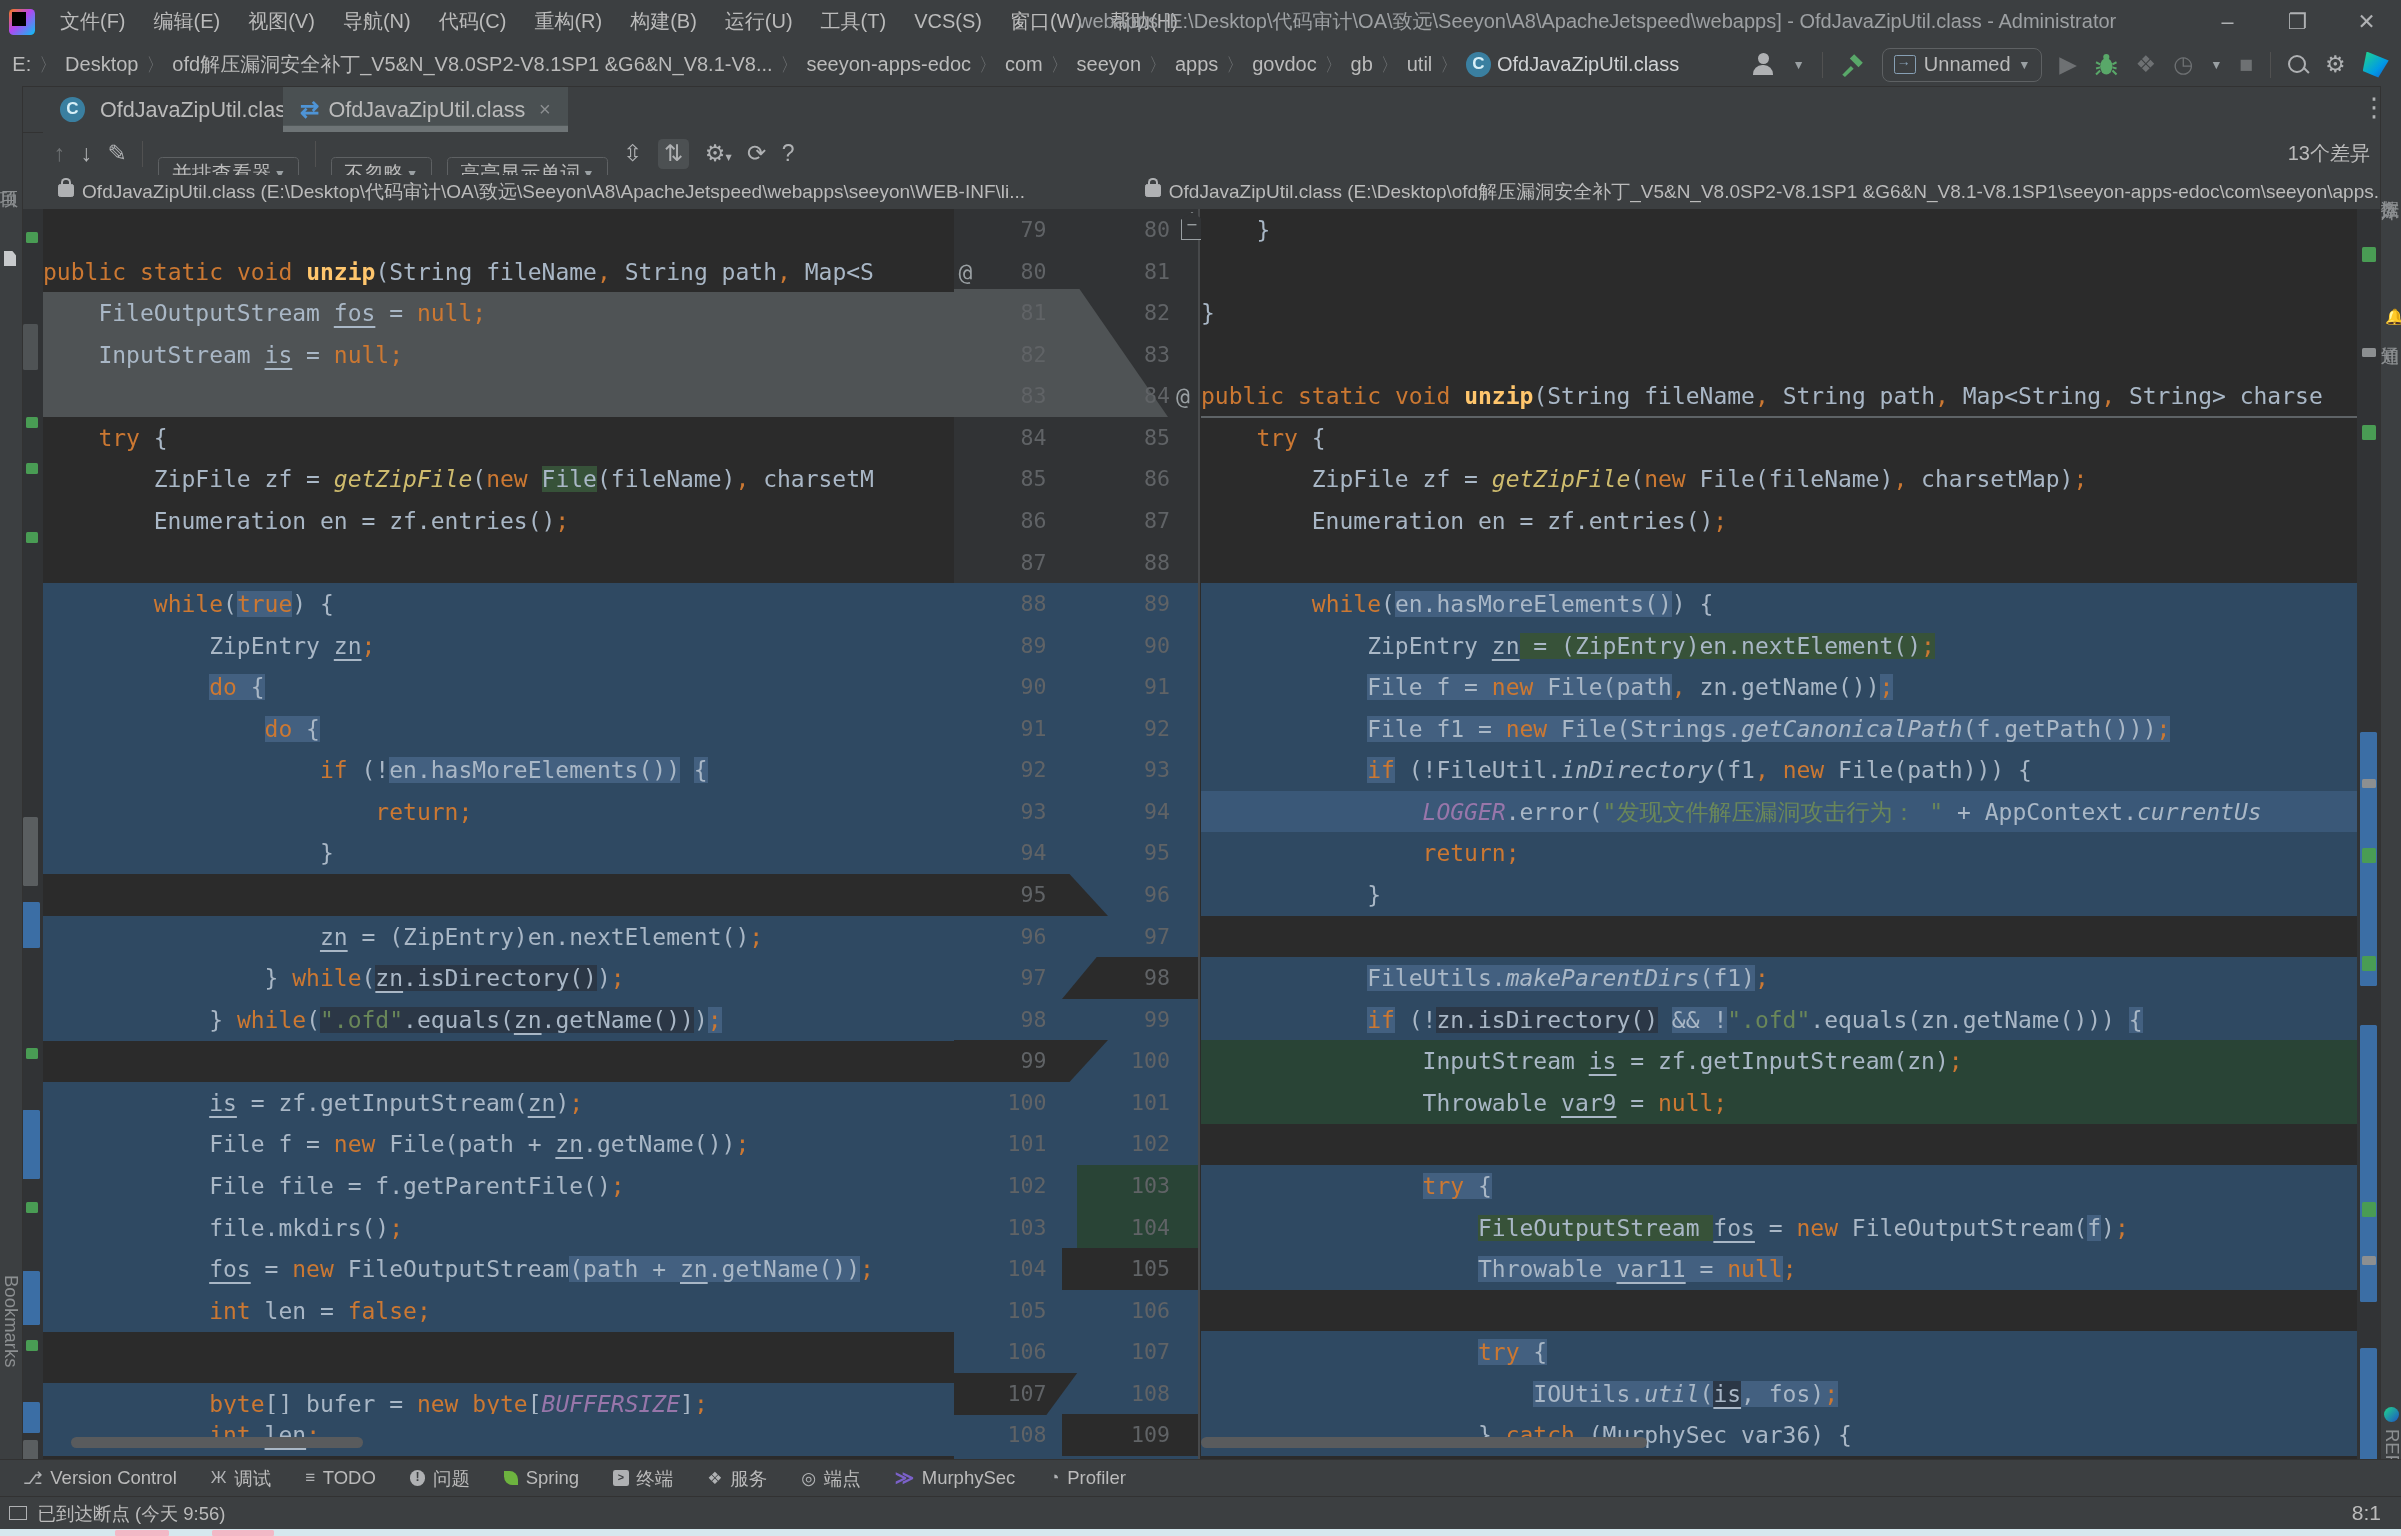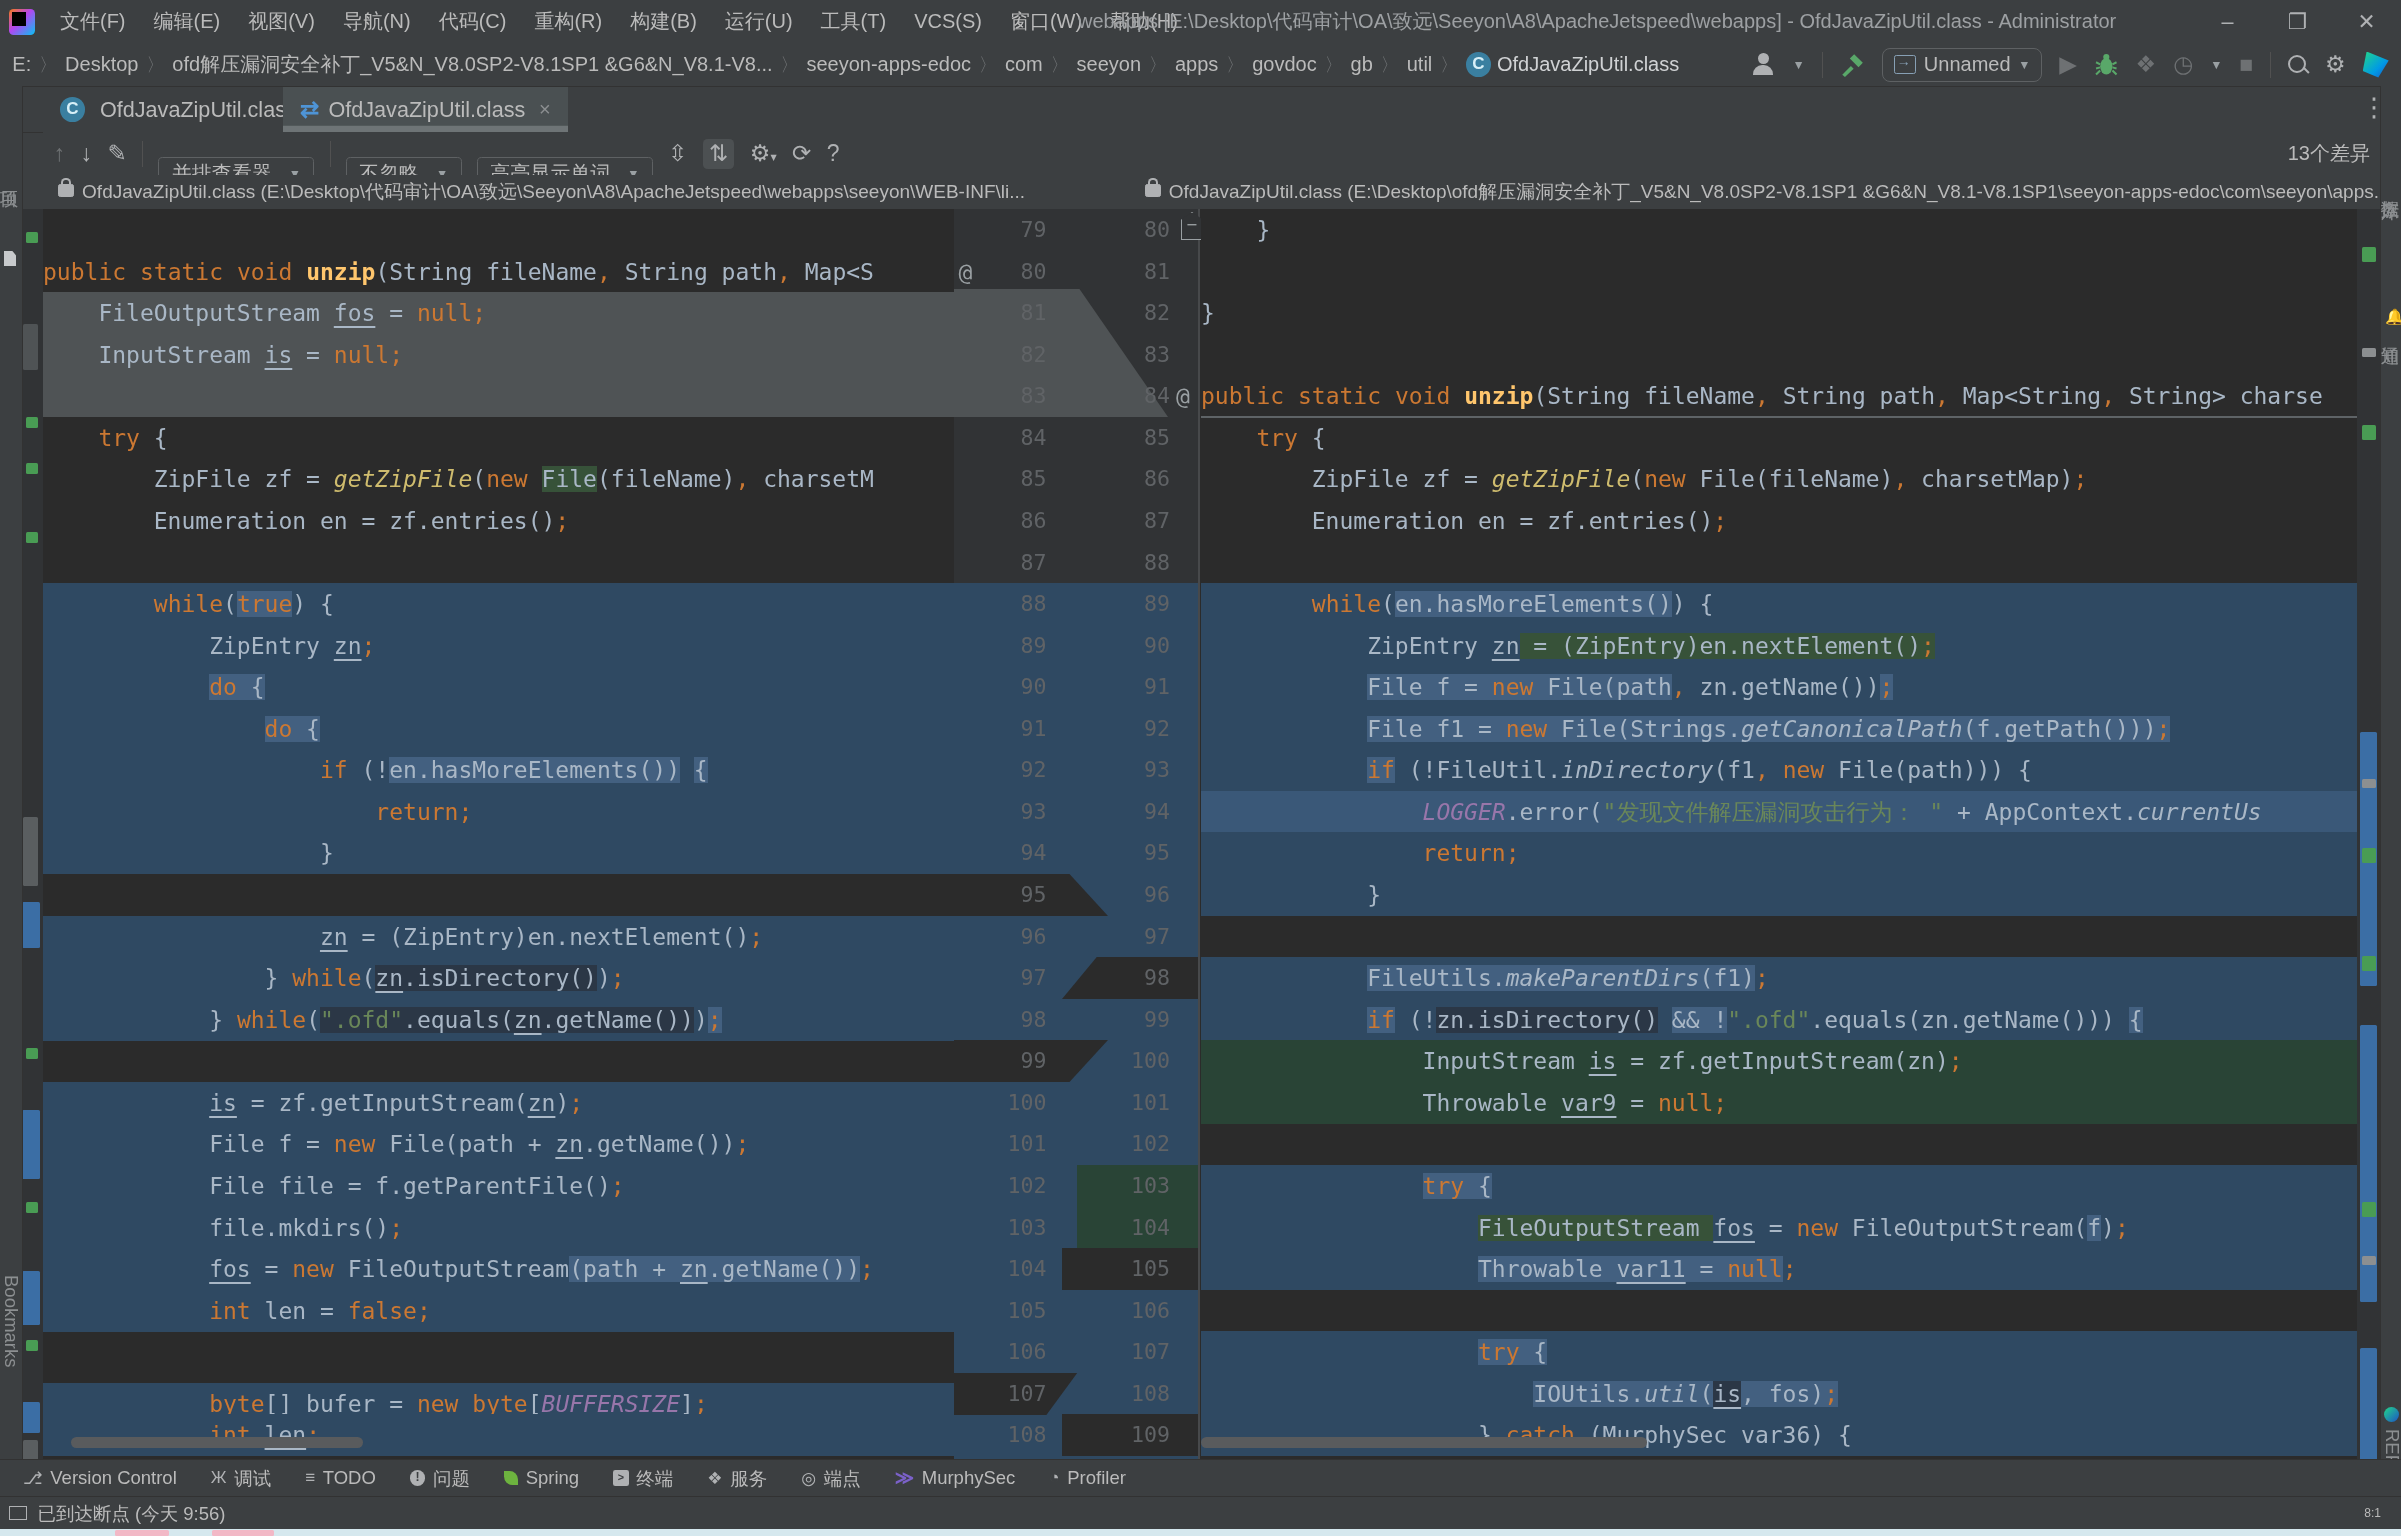--- a/index.html
+++ b/index.html
@@ -38,21 +38,21 @@
   
   #tabbar{left:0;top:87px;width:2401px;height:45px;background:#3C3F41;border-bottom:0.8px solid #323232;}
   .tab{position:absolute;top:0;height:45px;display:flex;align-items:center;gap:9.2px;padding:0 17px;font-size:21.6px;color:#BBBBBB;}
   .tab.active{background:#4A5052;box-shadow:inset 0 -6.2px 0 #6E7476;}
   .tab .close{color:#8C8F91;font-size:20px;margin-left:4.6px;}
   .diff-ic{font-size:23px;color:#4E94D6;font-weight:bold;}
   #tab-kebab{right:14px;top:92px;font-size:26px;color:#AFB1B3;}
   
   #difftoolbar{left:43px;top:132px;width:2358px;height:43px;background:#3C3F41;display:flex;align-items:center;gap:15.4px;
                border-bottom:0.8px solid #323232;}
-  .combo{display:flex;align-items:center;gap:17px;border:0.8px solid #5E6163;border-radius:4.6px;height:32px;
+  .combo{display:flex;align-items:center;gap:2px;border:0.8px solid #5E6163;border-radius:4.6px;height:32px;
          padding:0 12.3px;font-size:20px;color:#BBBBBB;margin-top:40px;}
   .tbglyph{font-size:23px;color:#AFB1B3;}
   .tb-active{background:#4C5052;border-radius:4.6px;padding:1.5px 6.2px;}
   #diff-count{position:absolute;right:31px;top:132px;line-height:43px;font-size:20px;color:#BBBBBB;}
   
   #headers{left:43px;top:175px;width:2358px;height:34px;background:#3C3F41;border-bottom:0.8px solid #262626;}
   .fheader{position:absolute;top:0;height:34px;line-height:34px;font-size:19px;color:#BBBBBB;white-space:nowrap;overflow:hidden;}
   .lock{display:inline-block;width:14px;height:10.8px;border:1.5px solid #AFB1B3;border-radius:2.3px;position:relative;
         margin:0 7.7px 0 3.1px;vertical-align:0.8px;background:#AFB1B3;}
   .lock:before{content:"";position:absolute;left:1.5px;top:-7.7px;width:6.2px;height:6.2px;border:2.3px solid #AFB1B3;
@@ -105,21 +105,21 @@
   .twicon{font-size:17px;color:#AFB1B3;}
   .leaf{display:inline-block;width:14px;height:14px;background:#6DB33F;border-radius:0 60% 0 60%;}
   .termic{display:inline-block;width:15.4px;height:15.4px;background:#AFB1B3;color:#3C3F41;font-size:10.8px;
           line-height:15.4px;text-align:center;border-radius:2.3px;font-weight:bold;}
   .circ-excl{display:inline-block;width:15.4px;height:15.4px;border-radius:50%;background:#AFB1B3;color:#3C3F41;
           font-size:12.3px;line-height:15.4px;text-align:center;font-weight:bold;}
   .murphy{color:#7B61C9;font-weight:bold;font-size:18.5px;}
   #statusbar{left:0;top:1496px;width:2401px;height:32px;background:#3C3F41;border-top:0.8px solid #323232;
              display:flex;align-items:center;font-size:18.5px;color:#BBBBBB;}
   #status-icon{width:15.4px;height:12.3px;border:1.5px solid #AFB1B3;margin:0 10.8px 0 9.2px;}
-  #status-pos{position:absolute;right:20px;font-size:12px;color:#BBBBBB;}
+  #status-pos{position:absolute;right:20px;font-size:21px;color:#BBBBBB;}
   #taskbar{left:0;top:1529px;width:2401px;height:7.7px;background:#D5E8EE;}
   .pinkblob{position:absolute;top:1530px;height:6.2px;background:#F2B8C6;border-radius:1.5px;}
   .searchglass{position:relative;width:20px;height:20px;}
   .searchglass .lens{position:absolute;left:0;top:0;width:14px;height:14px;border:2.3px solid #AFB1B3;border-radius:50%;}
   .searchglass .handle{position:absolute;left:14px;top:14px;width:7.7px;height:2.3px;background:#AFB1B3;transform:rotate(45deg);}
 </style>
 </head>
 <body>
 
 <div id="app">

